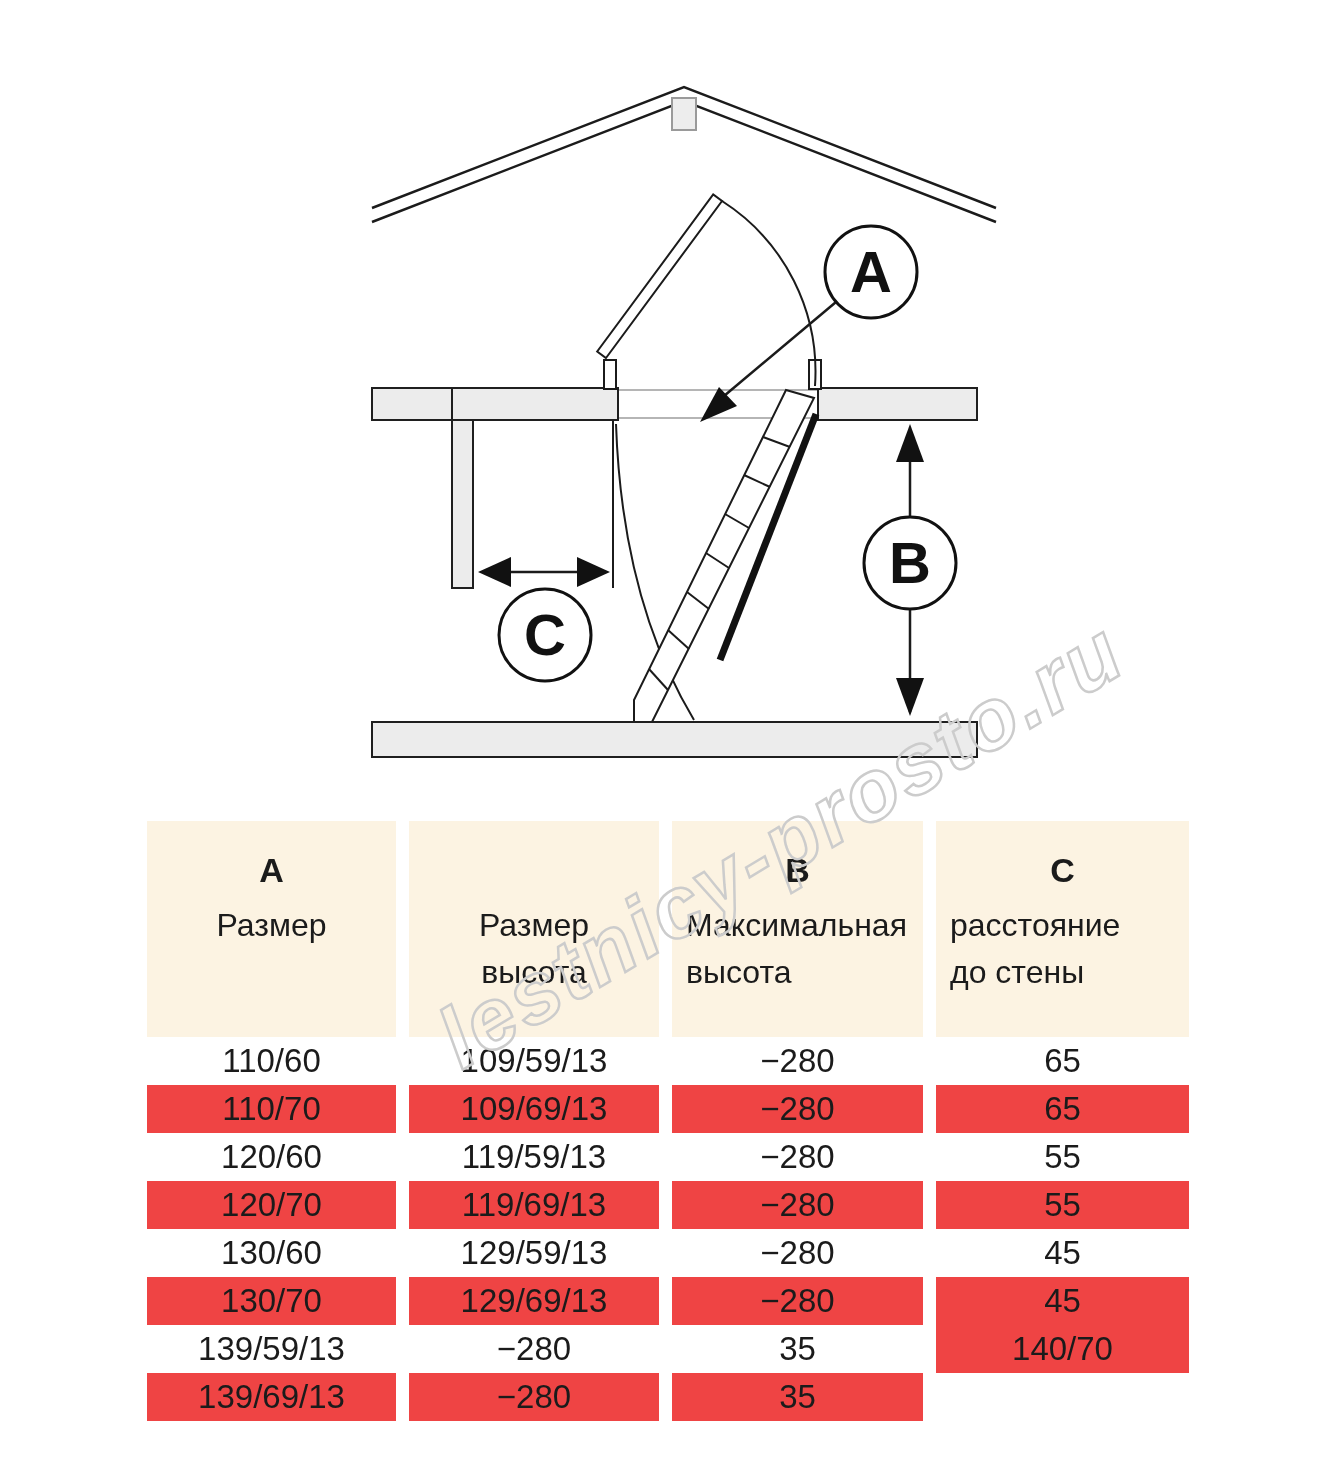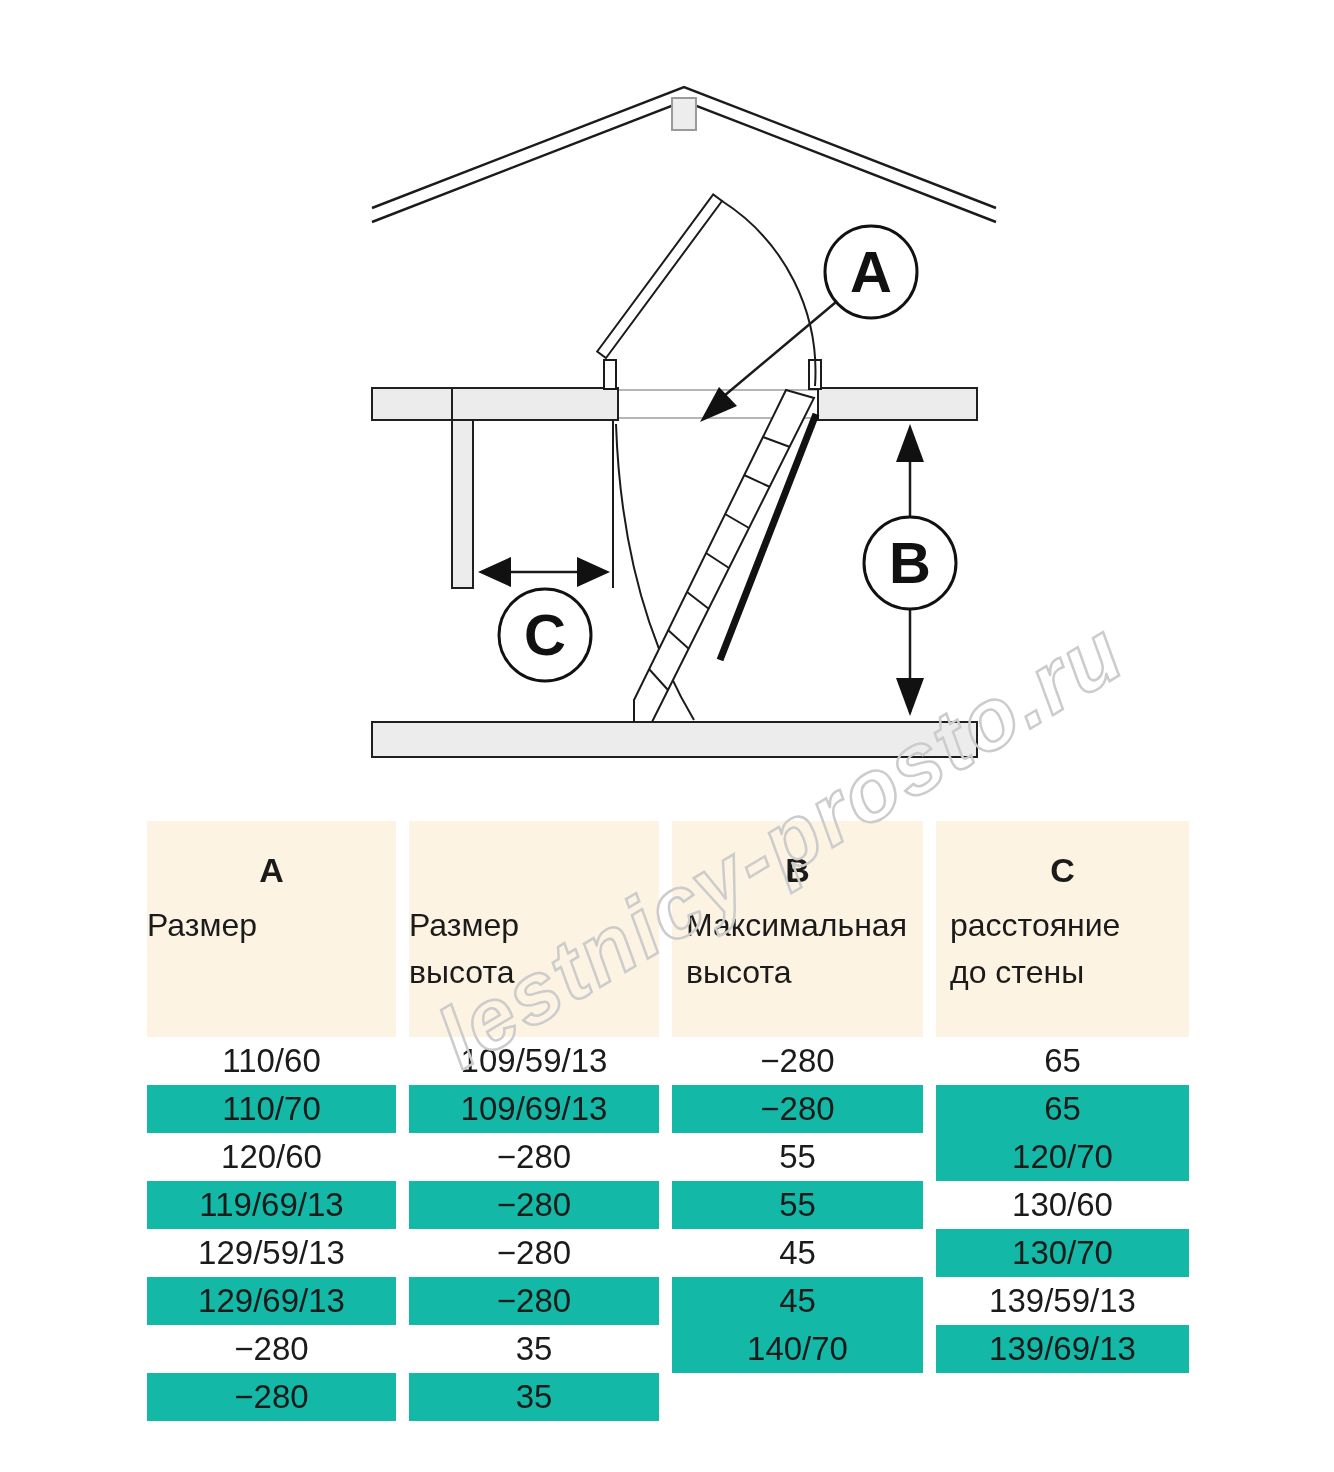--- a/index.html
+++ b/index.html
@@ -24,24 +24,24 @@
     display:grid;
     grid-template-columns:249px 250px 251px 253px;
     grid-template-rows:216px repeat(8,48px);
     column-gap:13px;
     z-index:2;
   }
   .hcell{background:#fcf3e2;}
   .hletter{margin-top:27px;height:44px;line-height:44px;text-align:center;
            font-size:34px;font-weight:bold;}
   .hlabel{margin-top:10px;font-size:32px;line-height:47px;}
-  .hlabel.center{text-align:left;}
+  .hlabel.center{text-align:center;}
   .hlabel.left{text-align:left;padding-left:14px;padding-right:6px;}
   .cell{height:48px;line-height:48px;text-align:center;font-size:33px;}
-  .row-cream{background:#14b8a6;}
+  .row-cream{background:#ef4444;}
 </style>
 </head>
 <body>
 
 <div class="diagram">
   <svg width="1334" height="800" viewBox="0 0 1334 800" xmlns="http://www.w3.org/2000/svg">
 
     <polyline points="372,208 684,87 996,208" fill="none" stroke="#1b1b1b" stroke-width="2.5"></polyline>
     <polyline points="372,222 684,101 996,222" fill="none" stroke="#1b1b1b" stroke-width="2.5"></polyline>
     <rect x="672" y="98" width="24" height="32" fill="#ededed" stroke="#9a9a9a" stroke-width="2"></rect>
@@ -130,20 +130,21 @@
   <div class="cell">109/59/13</div>
   <div class="cell">−280</div>
   <div class="cell">65</div>
 
   <div class="cell row-cream">110/70</div>
   <div class="cell row-cream">109/69/13</div>
   <div class="cell row-cream">−280</div>
   <div class="cell row-cream">65</div>
 
   <div class="cell">120/60</div>
+  <div class="cell">119/59/13</div>
   <div class="cell">−280</div>
   <div class="cell">55</div>
 
   <div class="cell row-cream">120/70</div>
   <div class="cell row-cream">119/69/13</div>
   <div class="cell row-cream">−280</div>
   <div class="cell row-cream">55</div>
 
   <div class="cell">130/60</div>
   <div class="cell">129/59/13</div>

